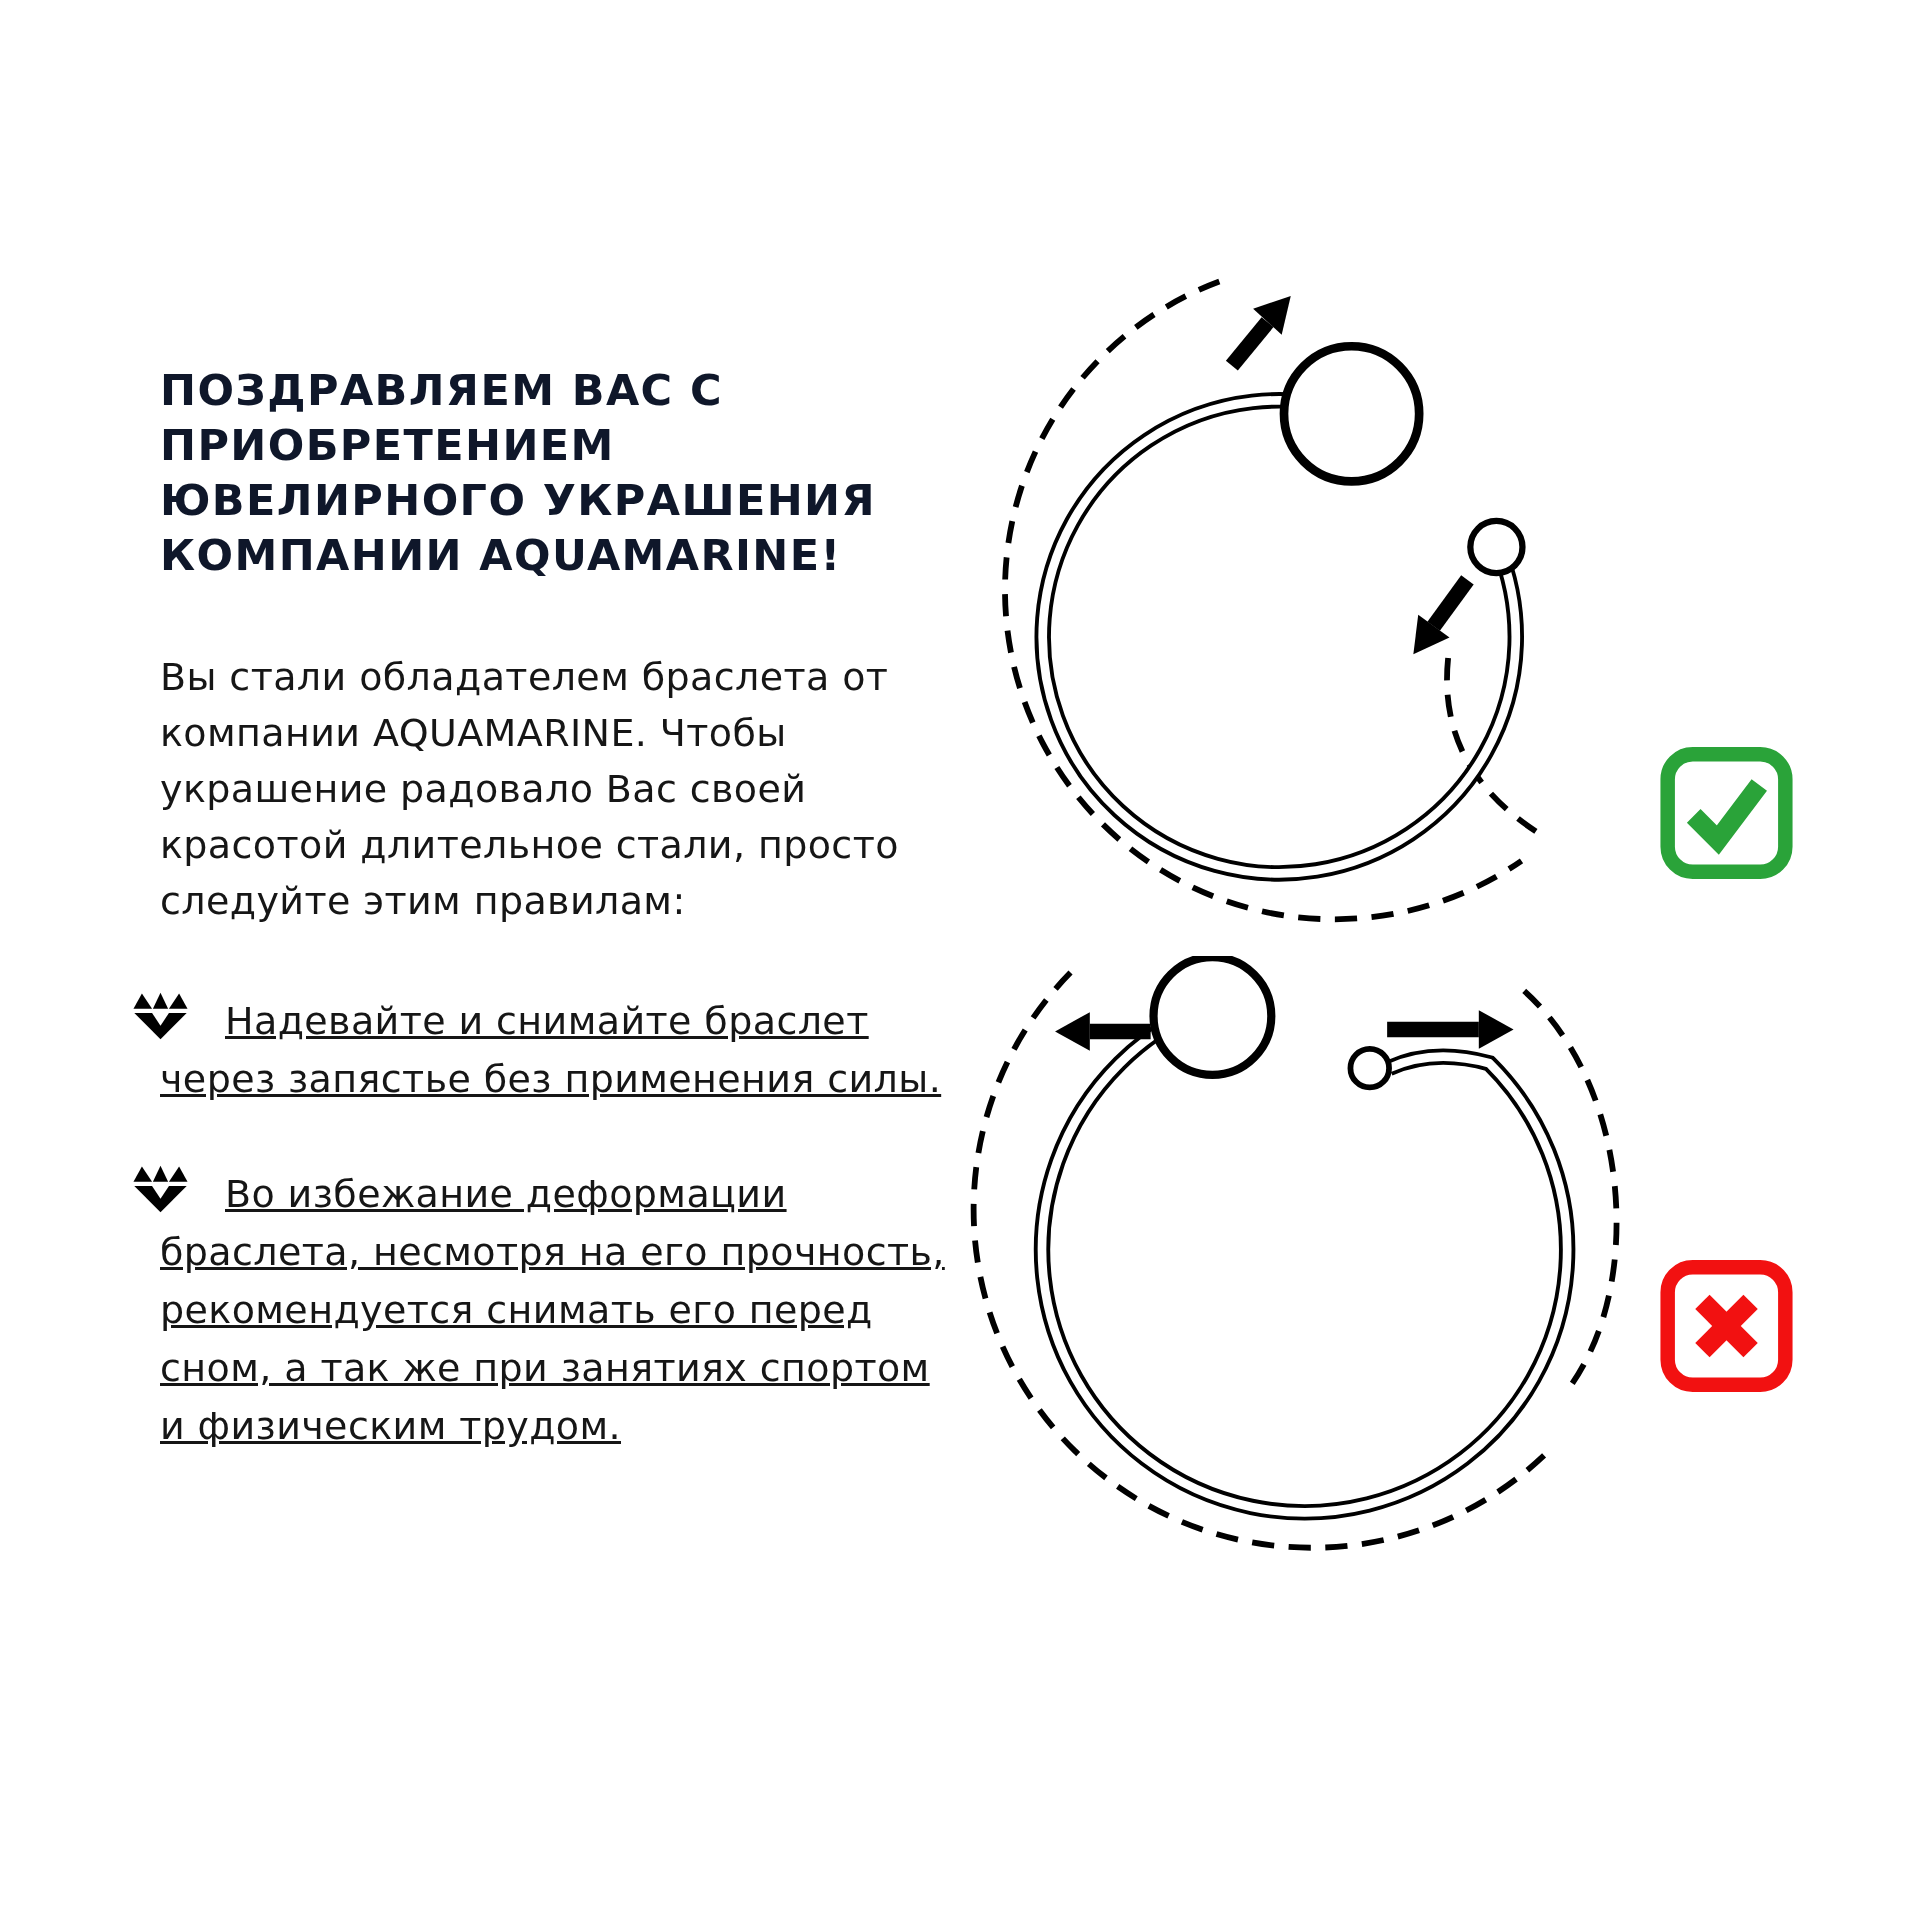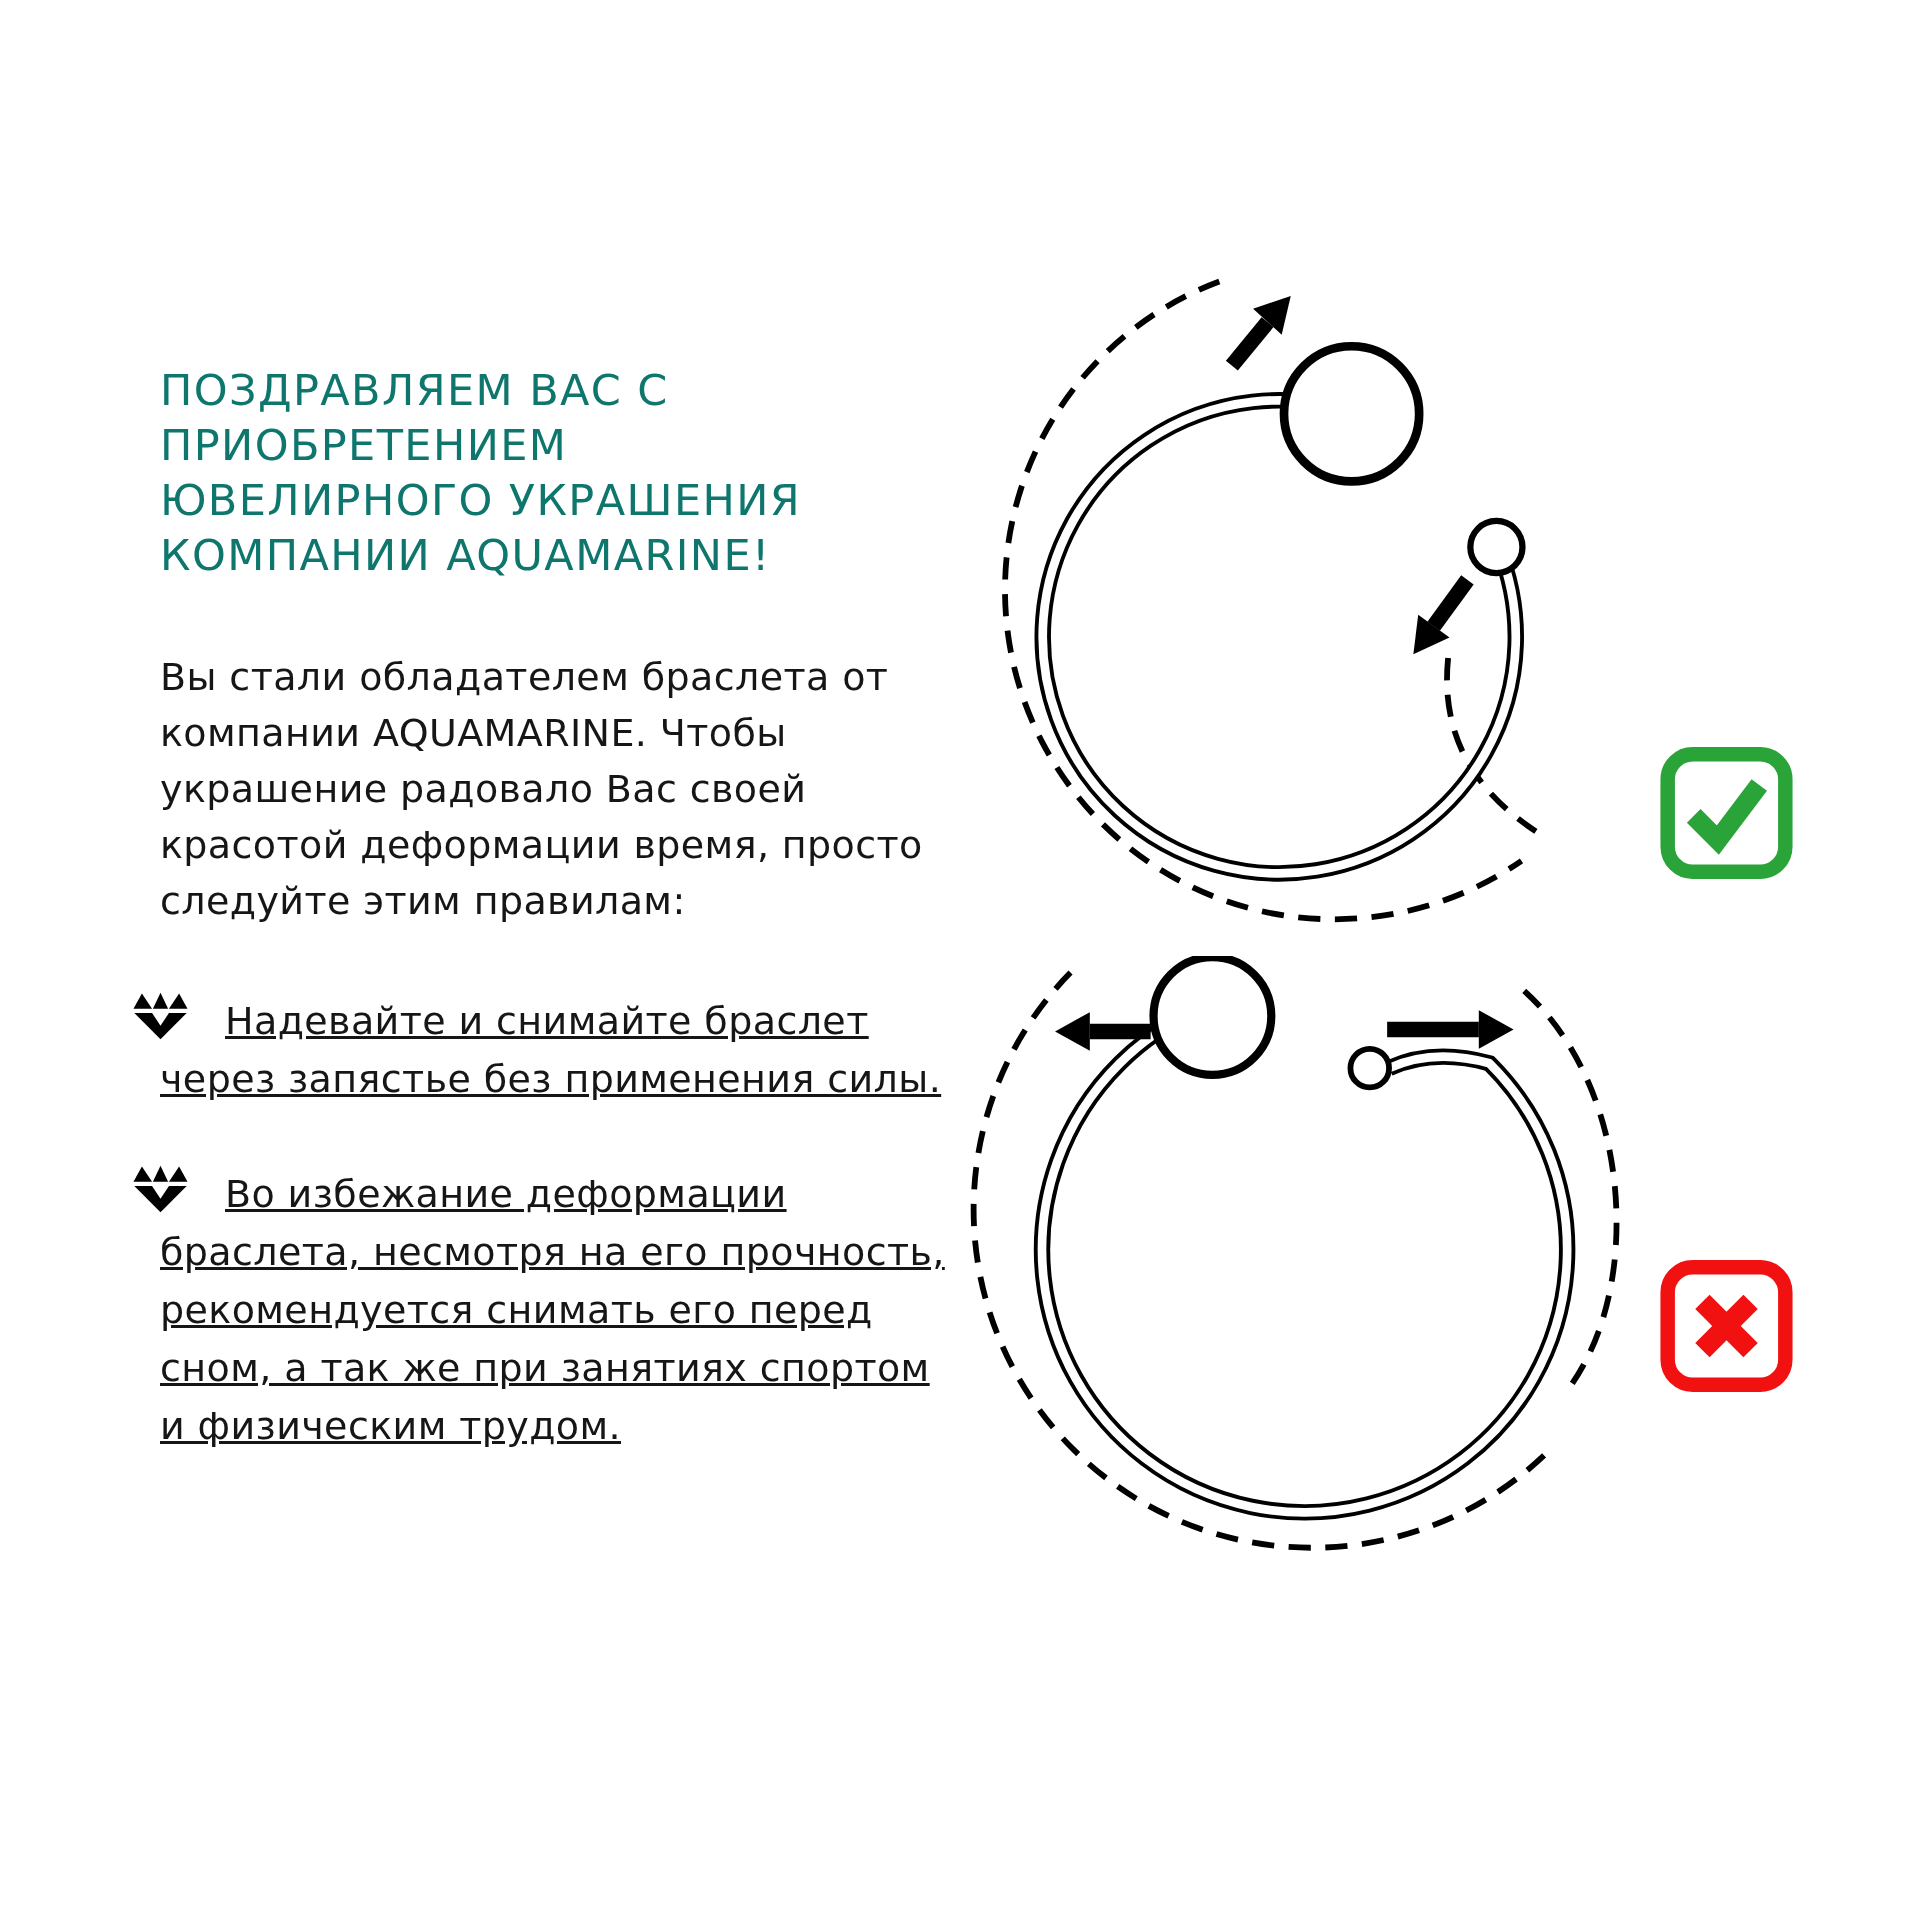--- a/index.html
+++ b/index.html
@@ -8,22 +8,22 @@
     width:1931px;height:1931px;
     overflow:hidden;
     font-family:"DejaVu Sans","Liberation Sans",sans-serif;
     color:#161616;
   }
   .abs{position:absolute;}
   
   .headline{
     left:160px;top:363px;width:734px;
     font-size:43px;line-height:55px;
-    font-weight:normal;letter-spacing:1.4px;
-    color:#0f766e;
+    font-weight:bold;letter-spacing:1.4px;
+    color:#0f172a;
     white-space:pre-line;
     text-transform:uppercase;
   }
   .intro{
     left:160px;top:649px;width:772px;
     font-size:38px;line-height:56px;
     letter-spacing:0.4px;
     white-space:pre-line;
   }
   .rule{
@@ -60,21 +60,21 @@
 <body>
 
 <div class="abs headline">ПОЗДРАВЛЯЕМ ВАС С
 ПРИОБРЕТЕНИЕМ
 ЮВЕЛИРНОГО УКРАШЕНИЯ
 КОМПАНИИ AQUAMARINE!</div>
 
 <div class="abs intro">Вы стали обладателем браслета от
 компании AQUAMARINE. Чтобы
 украшение радовало Вас своей
-красотой деформации время, просто
+красотой длительное стали, просто
 следуйте этим правилам:</div>
 
 <div class="abs rule rule-1">
   <svg class="gem" viewBox="0 0 64 58" aria-hidden="true">
     <polygon points="0,21 10,3 22,21" fill="#000"></polygon>
     <polygon points="23,21 32,2 41,21" fill="#000"></polygon>
     <polygon points="42,21 54,3 64,21" fill="#000"></polygon>
     <polygon points="1,26 63,26 32,57" fill="#000"></polygon>
     <polygon points="22,26 42,26 32,41" fill="#fff"></polygon>
   </svg><span class="rule-text">Надевайте и снимайте браслет

